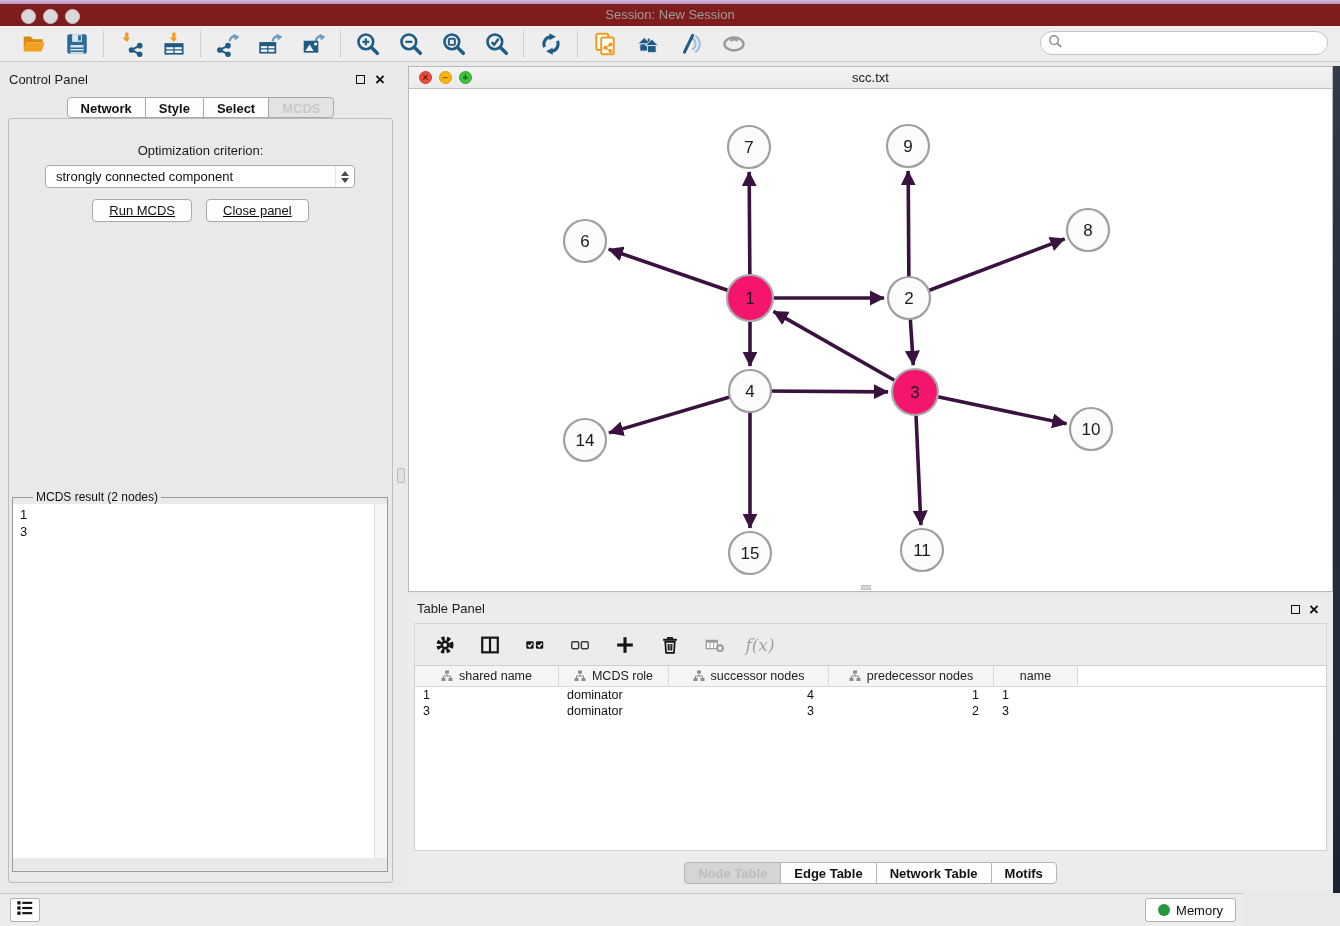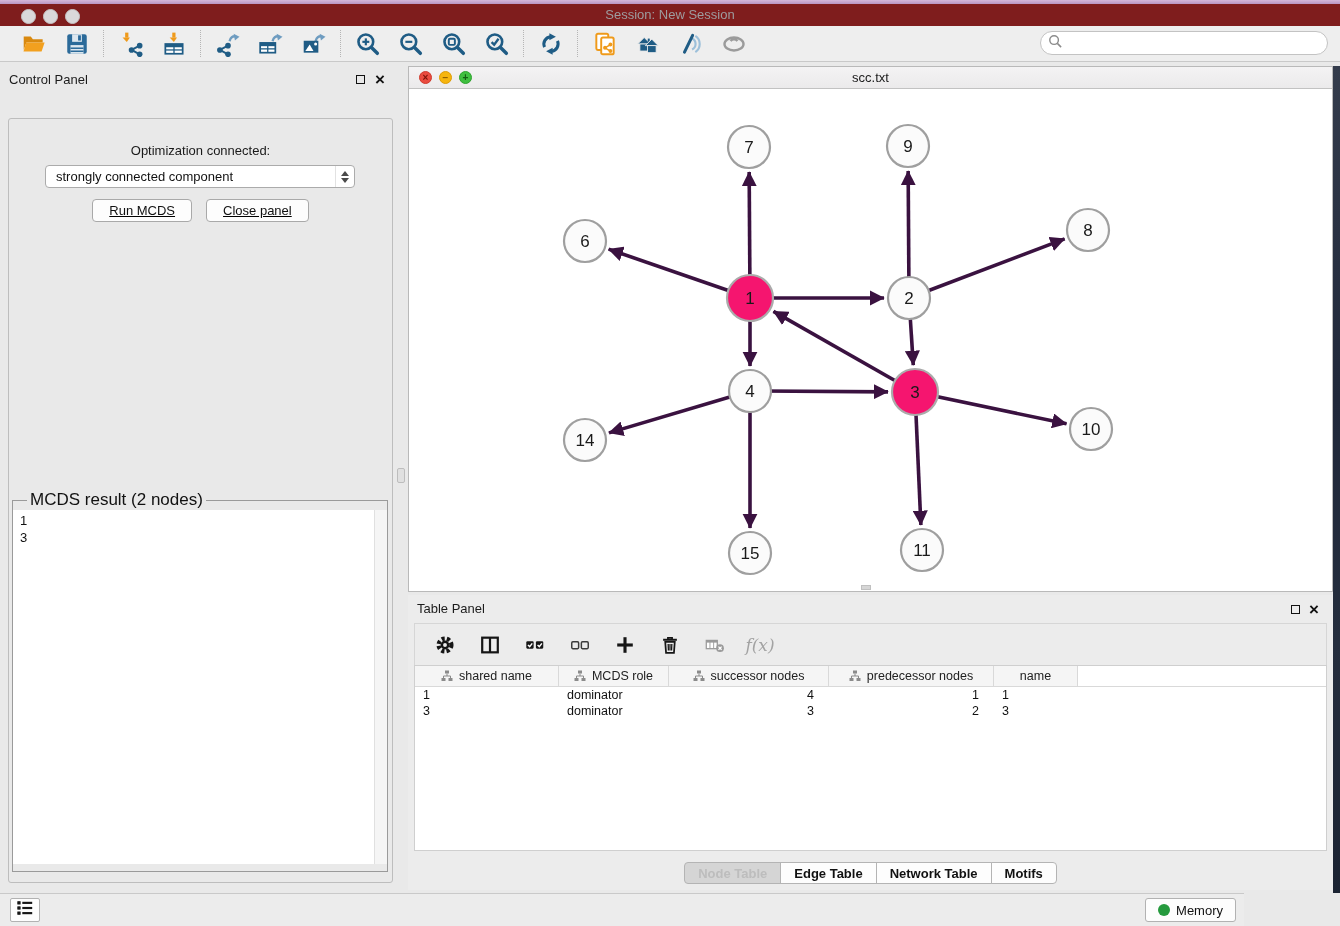--- a/index.html
+++ b/index.html
@@ -47,21 +47,21 @@
   .dropdown .dd-value{flex:1;font-size:13px;padding-left:10px;color:#111;}
   .dd-stepper{width:18px;height:100%;display:flex;flex-direction:column;align-items:center;justify-content:center;gap:2px;
               border-left:1px solid #e2e2e2;}
   .tri-up{width:0;height:0;border-left:4px solid transparent;border-right:4px solid transparent;border-bottom:5px solid #4a4a4a;}
   .tri-dn{width:0;height:0;border-left:4px solid transparent;border-right:4px solid transparent;border-top:5px solid #4a4a4a;}
   .cp-buttons{position:absolute;left:0;top:80px;width:100%;display:flex;justify-content:center;gap:14px;text-decoration:underline;}
   .btn{height:23px;line-height:21px;padding:0 16px;background:#fdfdfd;border:1px solid #a9a9a9;border-radius:4px;
        font-size:13px;color:#111;box-sizing:border-box;}
   .mcds-fieldset{position:absolute;left:3px;top:371px;width:374px;height:380px;border:1px solid #9a9a9a;
                  margin:0;padding:0;background:transparent;}
-  .mcds-fieldset legend{font-size:17px;color:#111;margin-left:14px;padding:0 3px;}
+  .mcds-fieldset legend{font-size:12px;color:#111;margin-left:20px;padding:0 3px;}
   .mcds-list-wrap{position:relative;width:100%;height:354px;background:#fff;}
   .mcds-list{margin:0;padding:2px 0 0 7px;font-family:"Liberation Sans",sans-serif;font-size:13px;line-height:17px;color:#111;}
   .mcds-scroll{position:absolute;right:0;top:0;width:13px;height:100%;background:#f5f5f5;border-left:1px solid #e0e0e0;box-sizing:border-box;}
   
   .divider-grab{position:absolute;left:397px;top:406px;width:8px;height:15px;background:#e0e0e0;
                 border:1px solid #bdbdbd;border-radius:2px;box-sizing:border-box;}
   
   .network-window{position:absolute;left:408px;top:4px;width:925px;height:526px;background:#fff;
                   border:1px solid #b9b9b9;box-sizing:border-box;}
   .nw-titlebar{position:absolute;left:0;top:0;width:100%;height:22px;
@@ -291,22 +291,28 @@
   </div>
 
   <div class="body">
 
     <div class="control-panel">
       <div class="cp-head">
         <span class="panel-title">Control Panel</span>
         <span class="float-ico" style="right:36px"></span>
         <span class="close-ico" style="right:13px">×</span>
       </div>
+      <div class="cp-tabs" id="cp-tabs">
+          <div class="cp-tab">Network</div>
+          <div class="cp-tab">Style</div>
+          <div class="cp-tab">Select</div>
+          <div class="cp-tab active">MCDS</div>
+        </div>
       <div class="cp-pane">
-        <div class="opt-label">Optimization connected:</div>
+        <div class="opt-label">Optimization criterion:</div>
         <div class="dropdown">
           <span class="dd-value">strongly connected component</span>
           <span class="dd-stepper">
             <span class="tri-up"></span>
               <span class="tri-dn"></span>
           </span>
         </div>
         <div class="cp-buttons">
           <button class="btn">Run MCDS</button>
           <button class="btn">Close panel</button>

